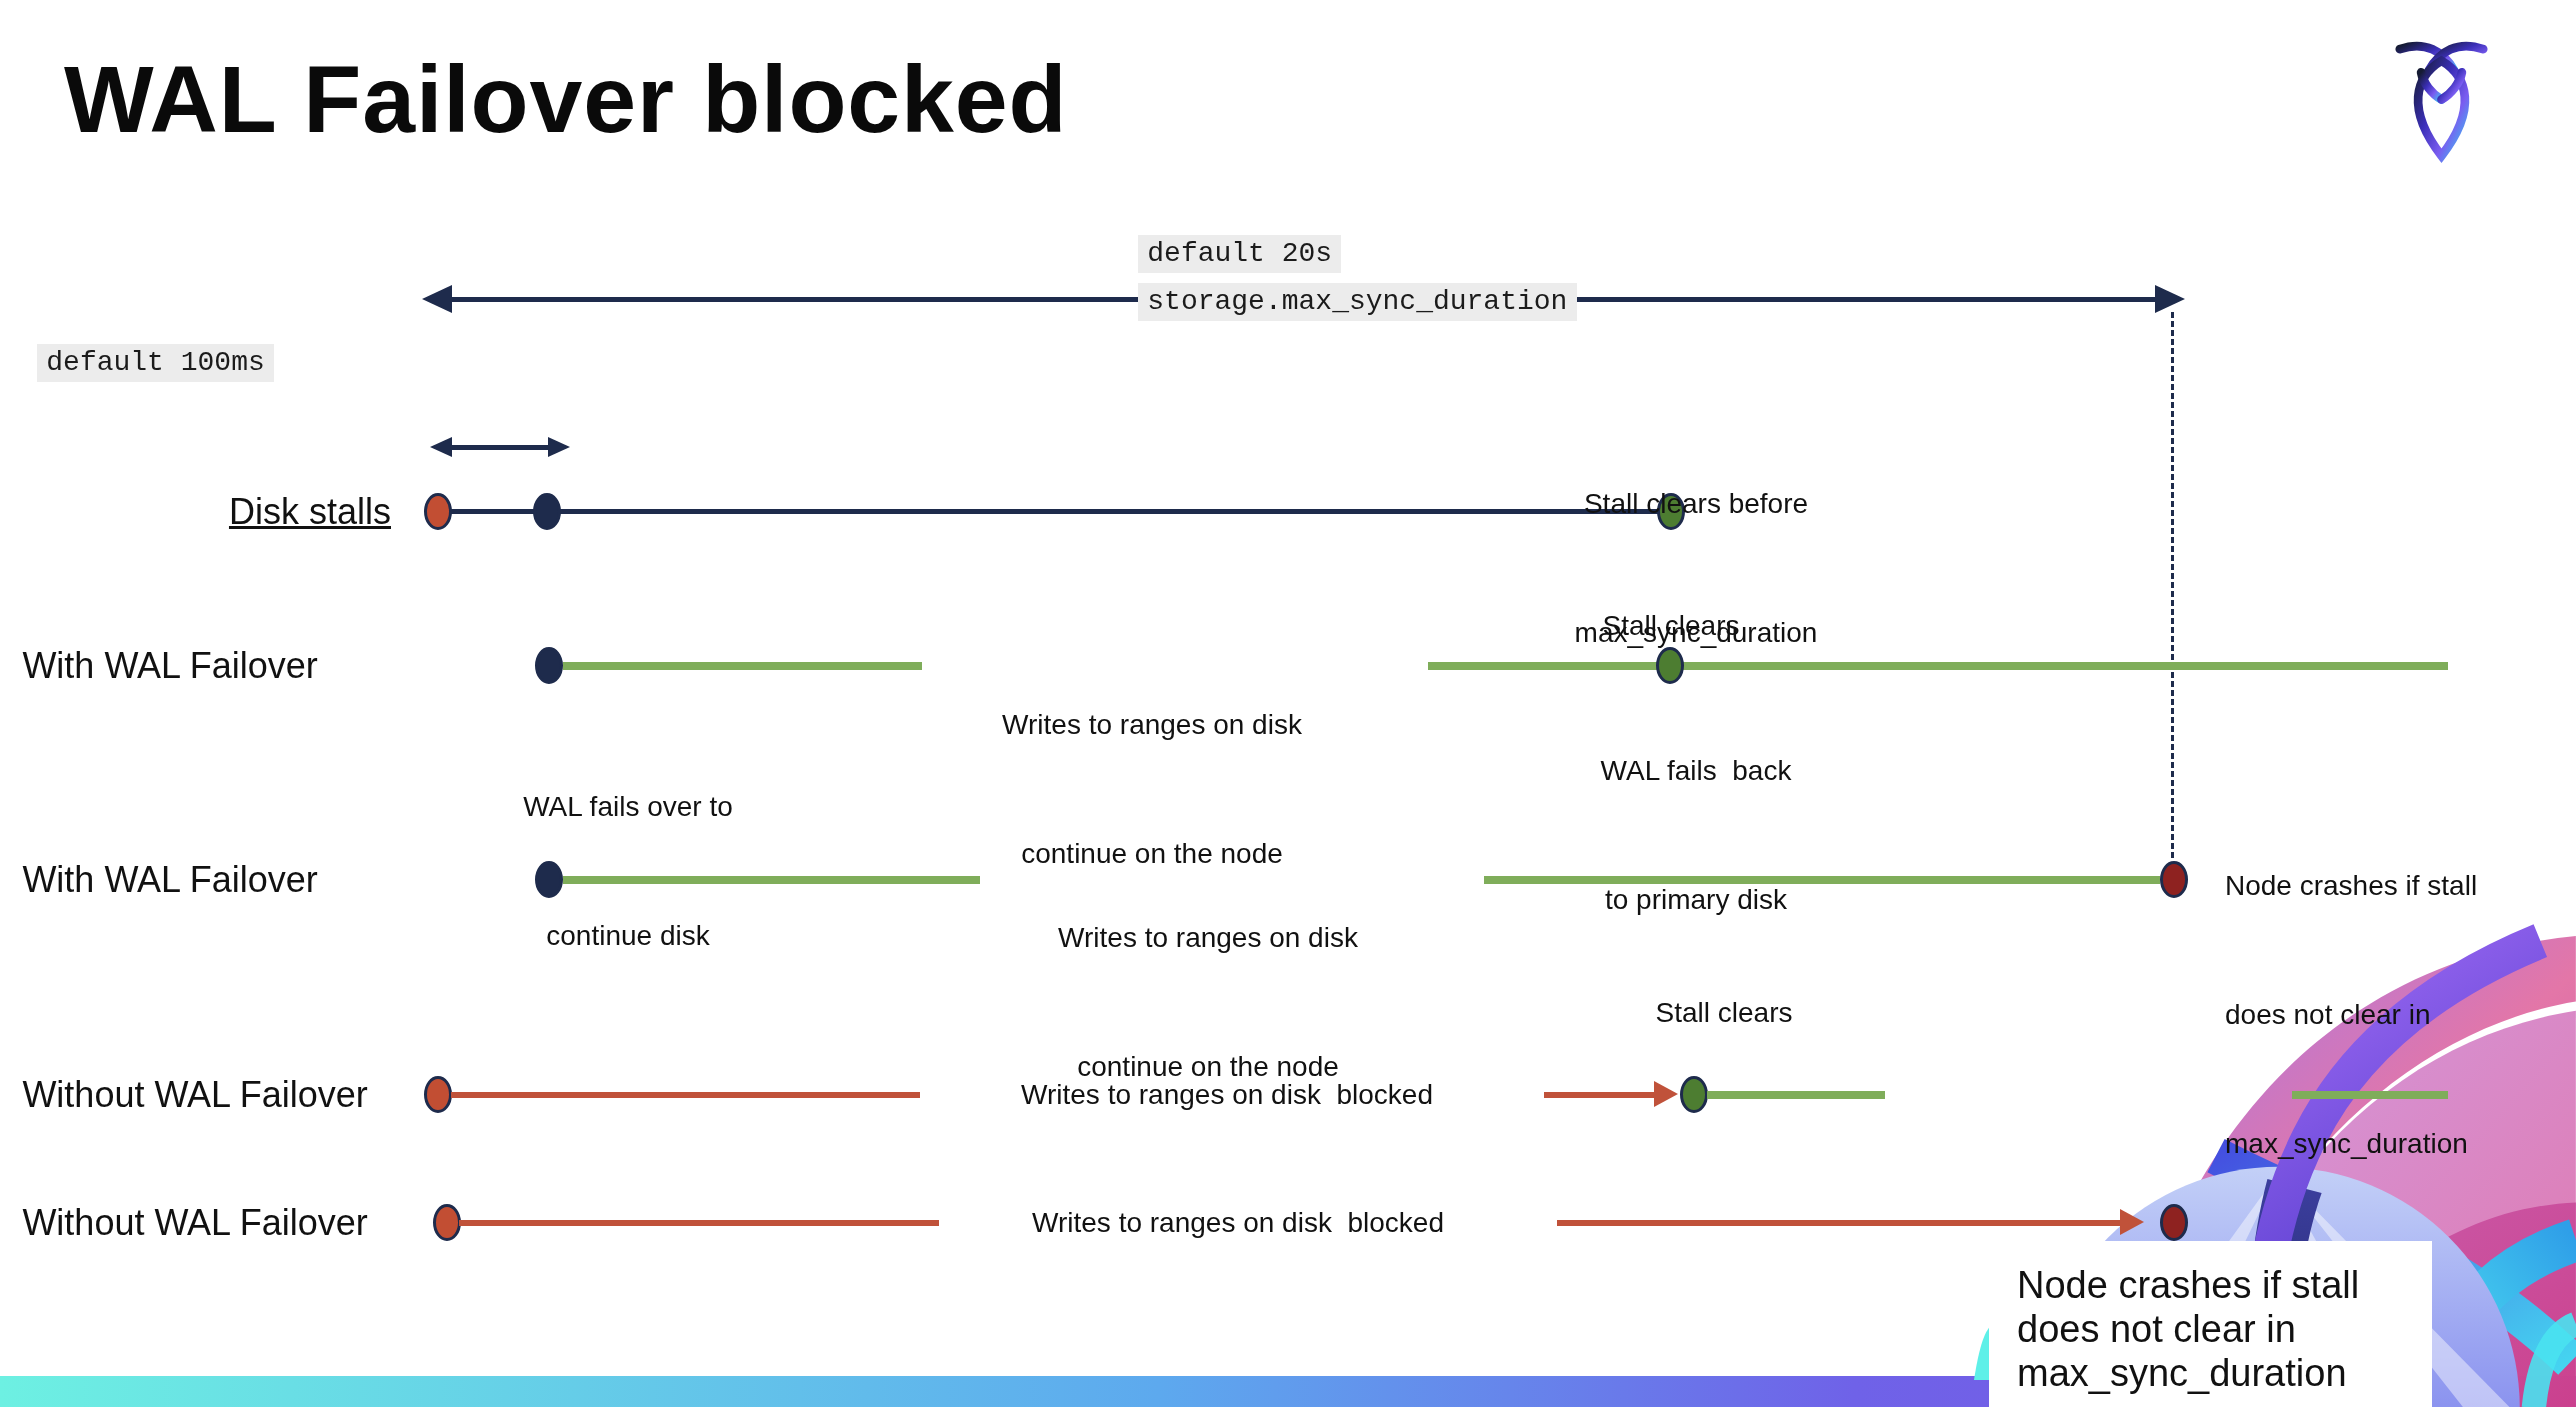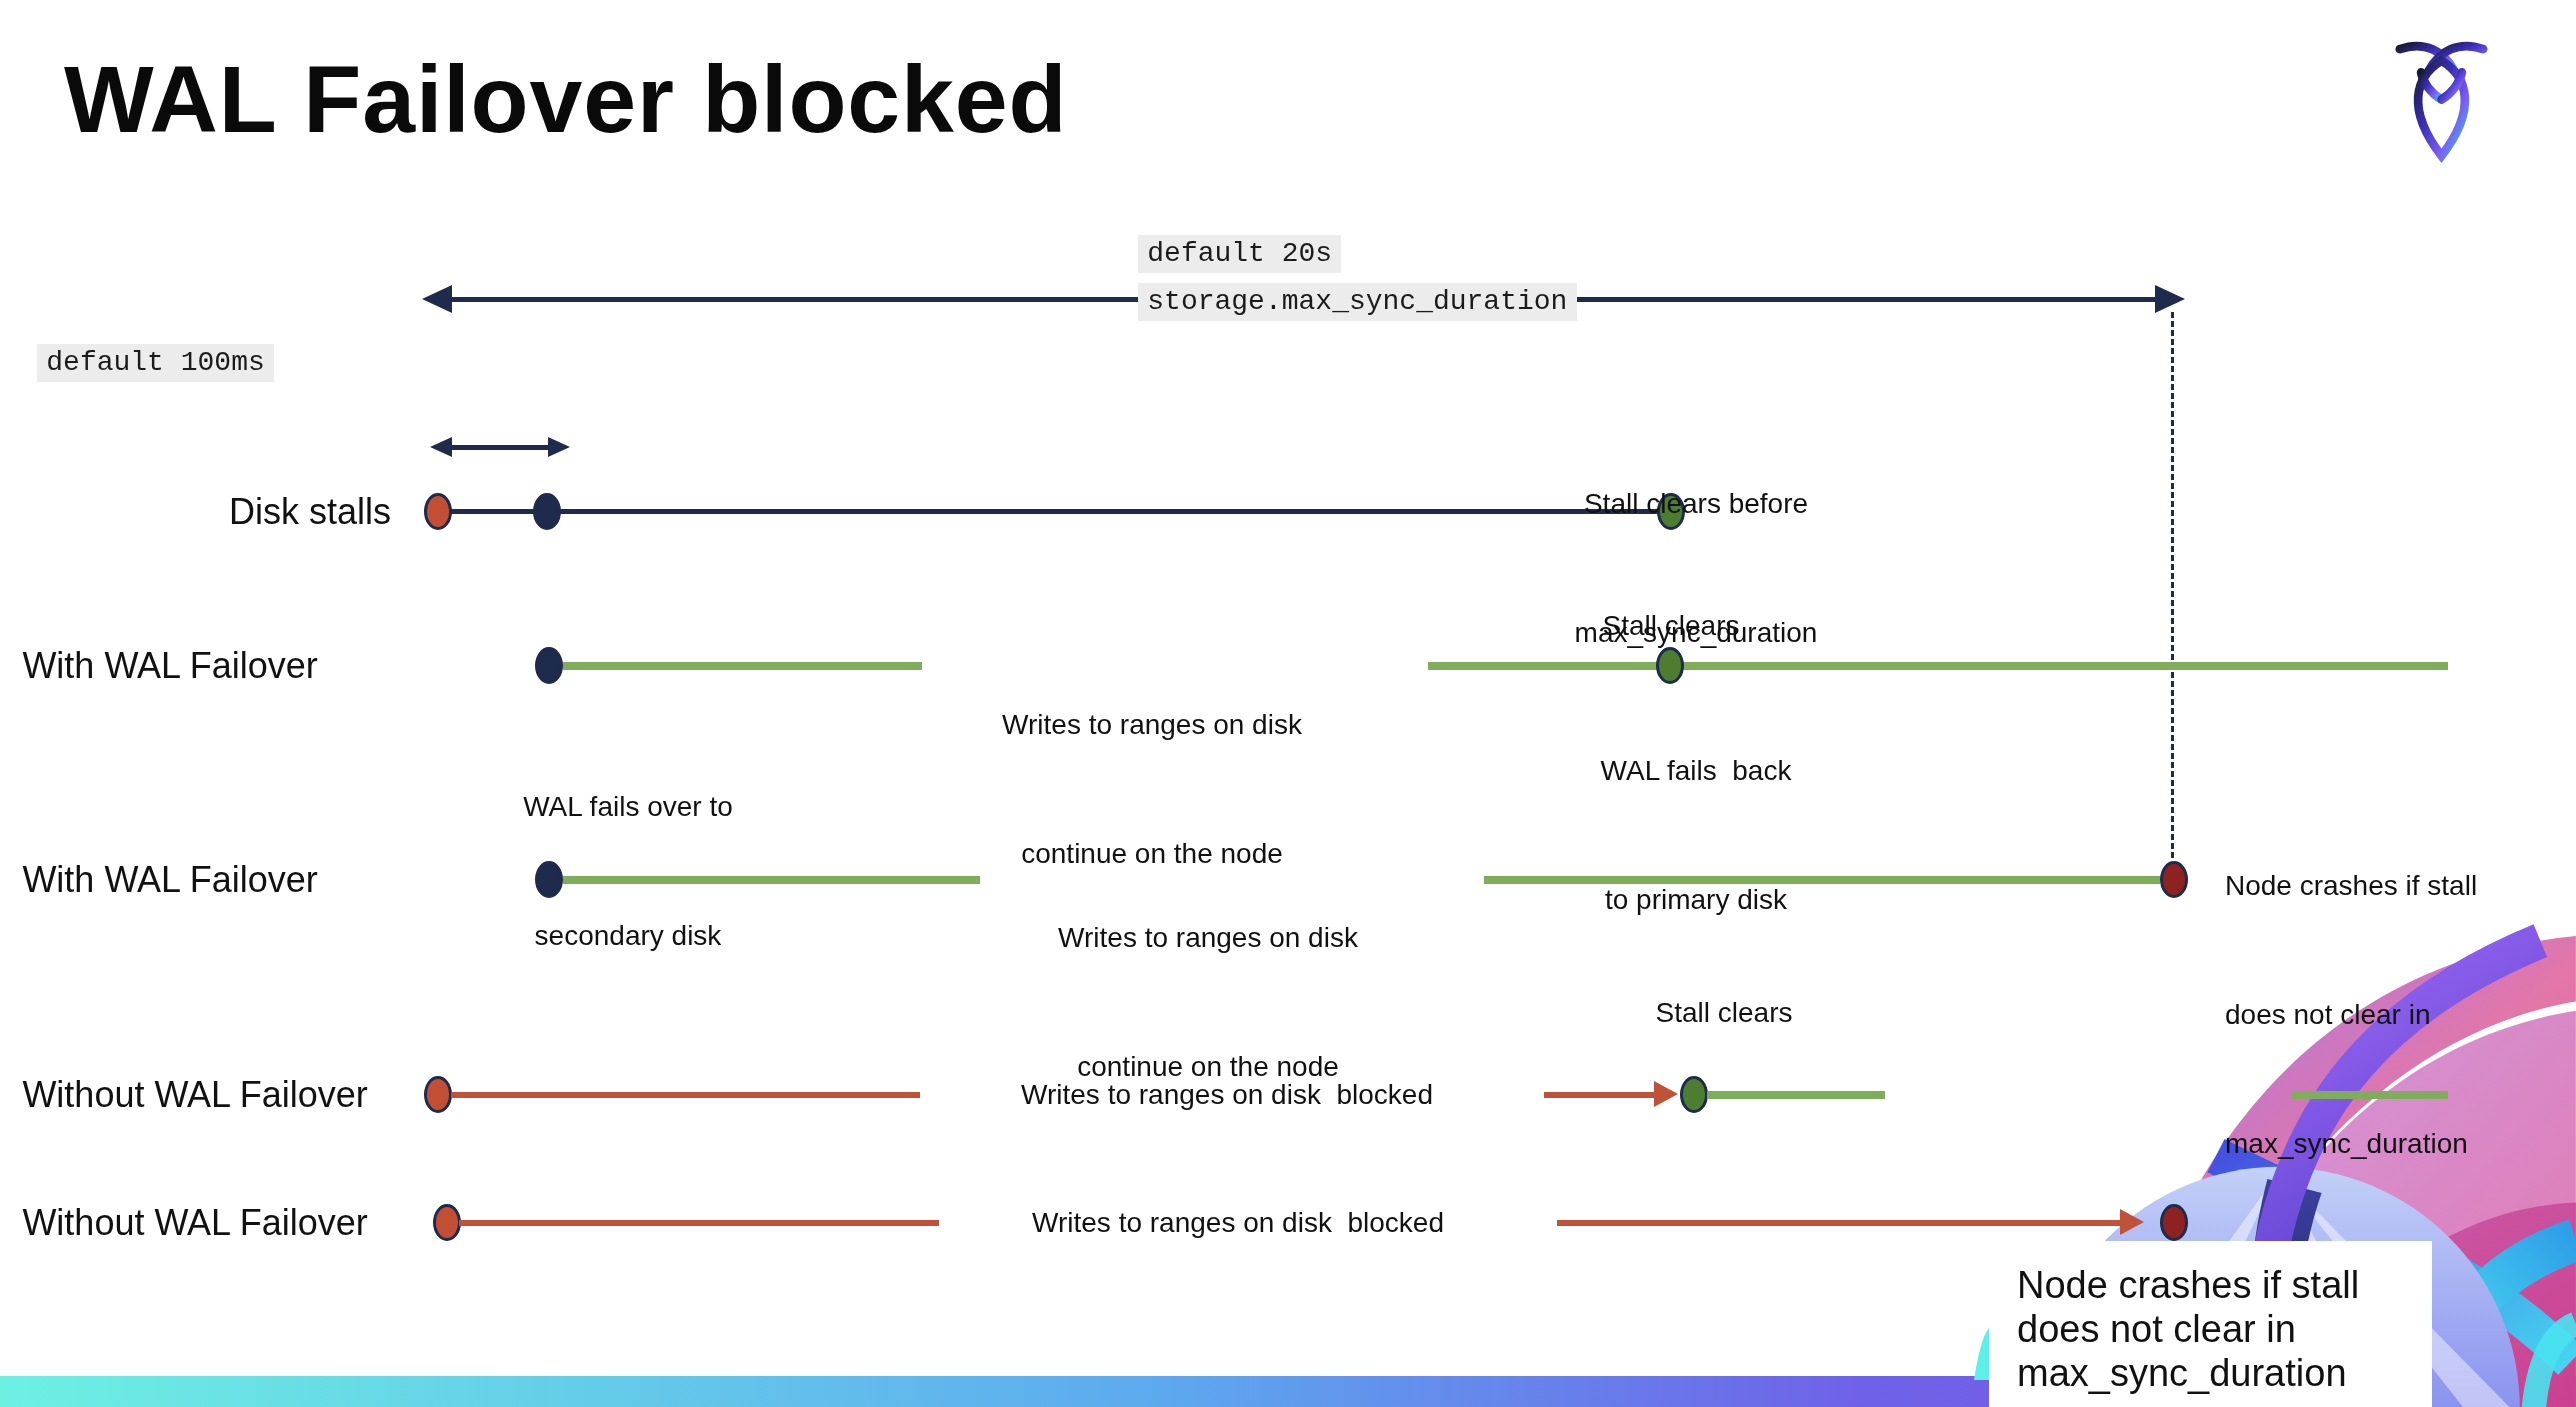--- a/index.html
+++ b/index.html
@@ -121,21 +121,21 @@
   <div class="code" style="left:1138px;top:235px;">default 20s</div>
   <div class="code" style="left:1138px;top:283px;">storage.max_sync_duration</div>
 
   <div class="code" style="left:37px;top:344px;text-align:center;">default 100ms</div>
   <div class="hline navy-line" style="left:447px;top:445px;width:103px;"></div>
   <div class="ah ah-left sm" style="left:430px;top:437px;"></div>
   <div class="ah ah-right sm" style="left:548px;top:437px;"></div>
 
   <div class="dashed-v" style="left:2171px;top:312px;height:546px;"></div>
 
-  <div class="lbl" style="left:204px;top:490px;width:187px;text-align:right;">Disk stalls</div>
+  <div class="lbl" style="left:204px;top:490px;width:187px;text-align:right;text-decoration:underline;">Disk stalls</div>
   <div class="hline navy-line" style="left:449px;top:509px;width:1209px;"></div>
   <div class="dot dot-red" style="left:424px;top:493px;"></div>
   <div class="dot dot-navy" style="left:533px;top:493px;"></div>
   <div class="dot dot-green" style="left:1657px;top:493px;"></div>
   <div class="ann center" style="left:1696px;top:396px;">
     <div>Stall clears before</div>
     <div>max_sync_duration</div>
   </div>
 
   <div class="lbl" style="left:22.4px;top:644px;">With WAL Failover</div>
@@ -147,21 +147,21 @@
   </div>
   <div class="hline green-line" style="left:1428px;top:662px;width:1020px;"></div>
   <div class="dot dot-green" style="left:1656px;top:647px;"></div>
   <div class="ann center" style="left:1671px;top:604px;">Stall clears</div>
   <div class="ann center" style="left:1696px;top:663px;">
     <div>WAL fails  back</div>
     <div>to primary disk</div>
   </div>
   <div class="ann center" style="left:628px;top:699px;">
     <div>WAL fails over to</div>
-    <div>secondary disk</div>
+    <div>continue disk</div>
   </div>
 
   <div class="lbl" style="left:22.4px;top:858px;">With WAL Failover</div>
   <div class="dot dot-navy" style="left:535px;top:861px;"></div>
   <div class="hline green-line" style="left:563px;top:876px;width:417px;"></div>
   <div class="ann center" style="left:1208px;top:830px;">
     <div>Writes to ranges on disk</div>
     <div>continue on the node</div>
   </div>
   <div class="hline green-line" style="left:1484px;top:876px;width:676px;"></div>

